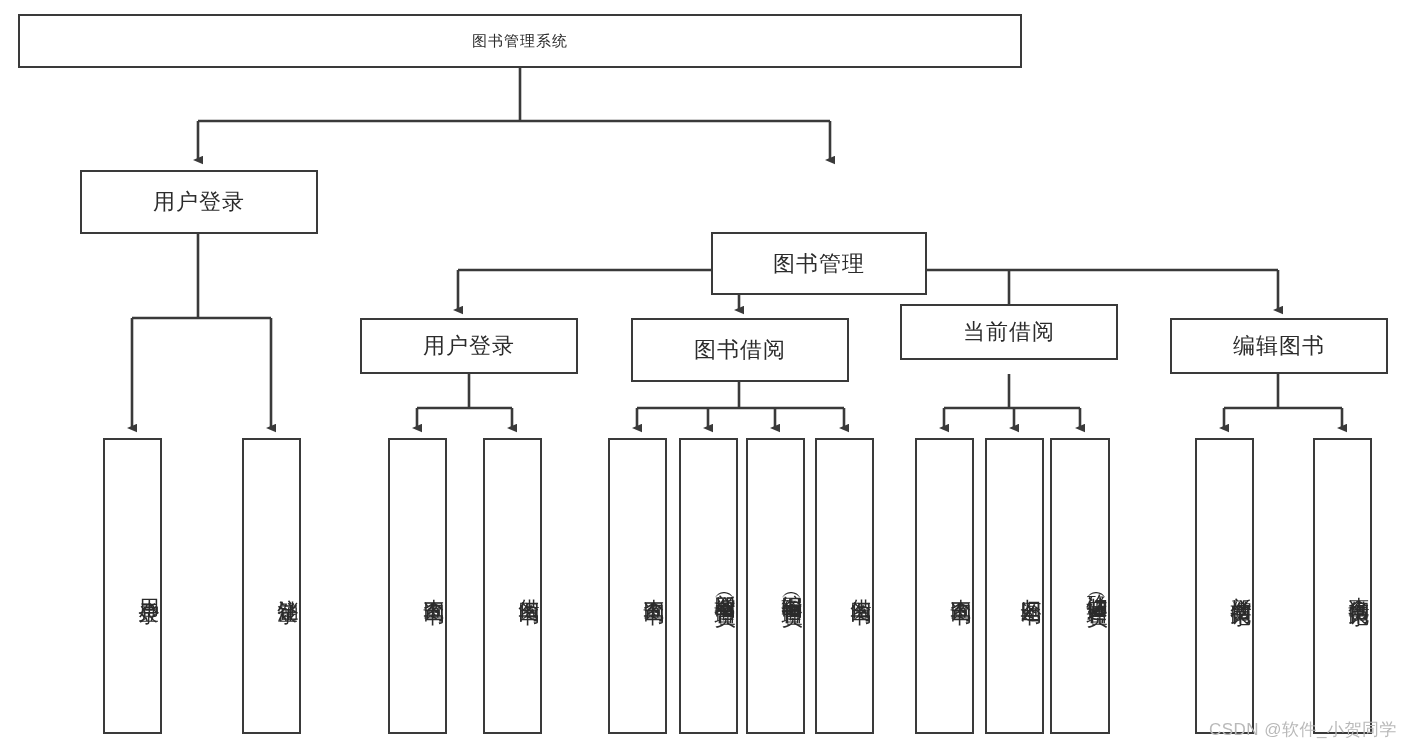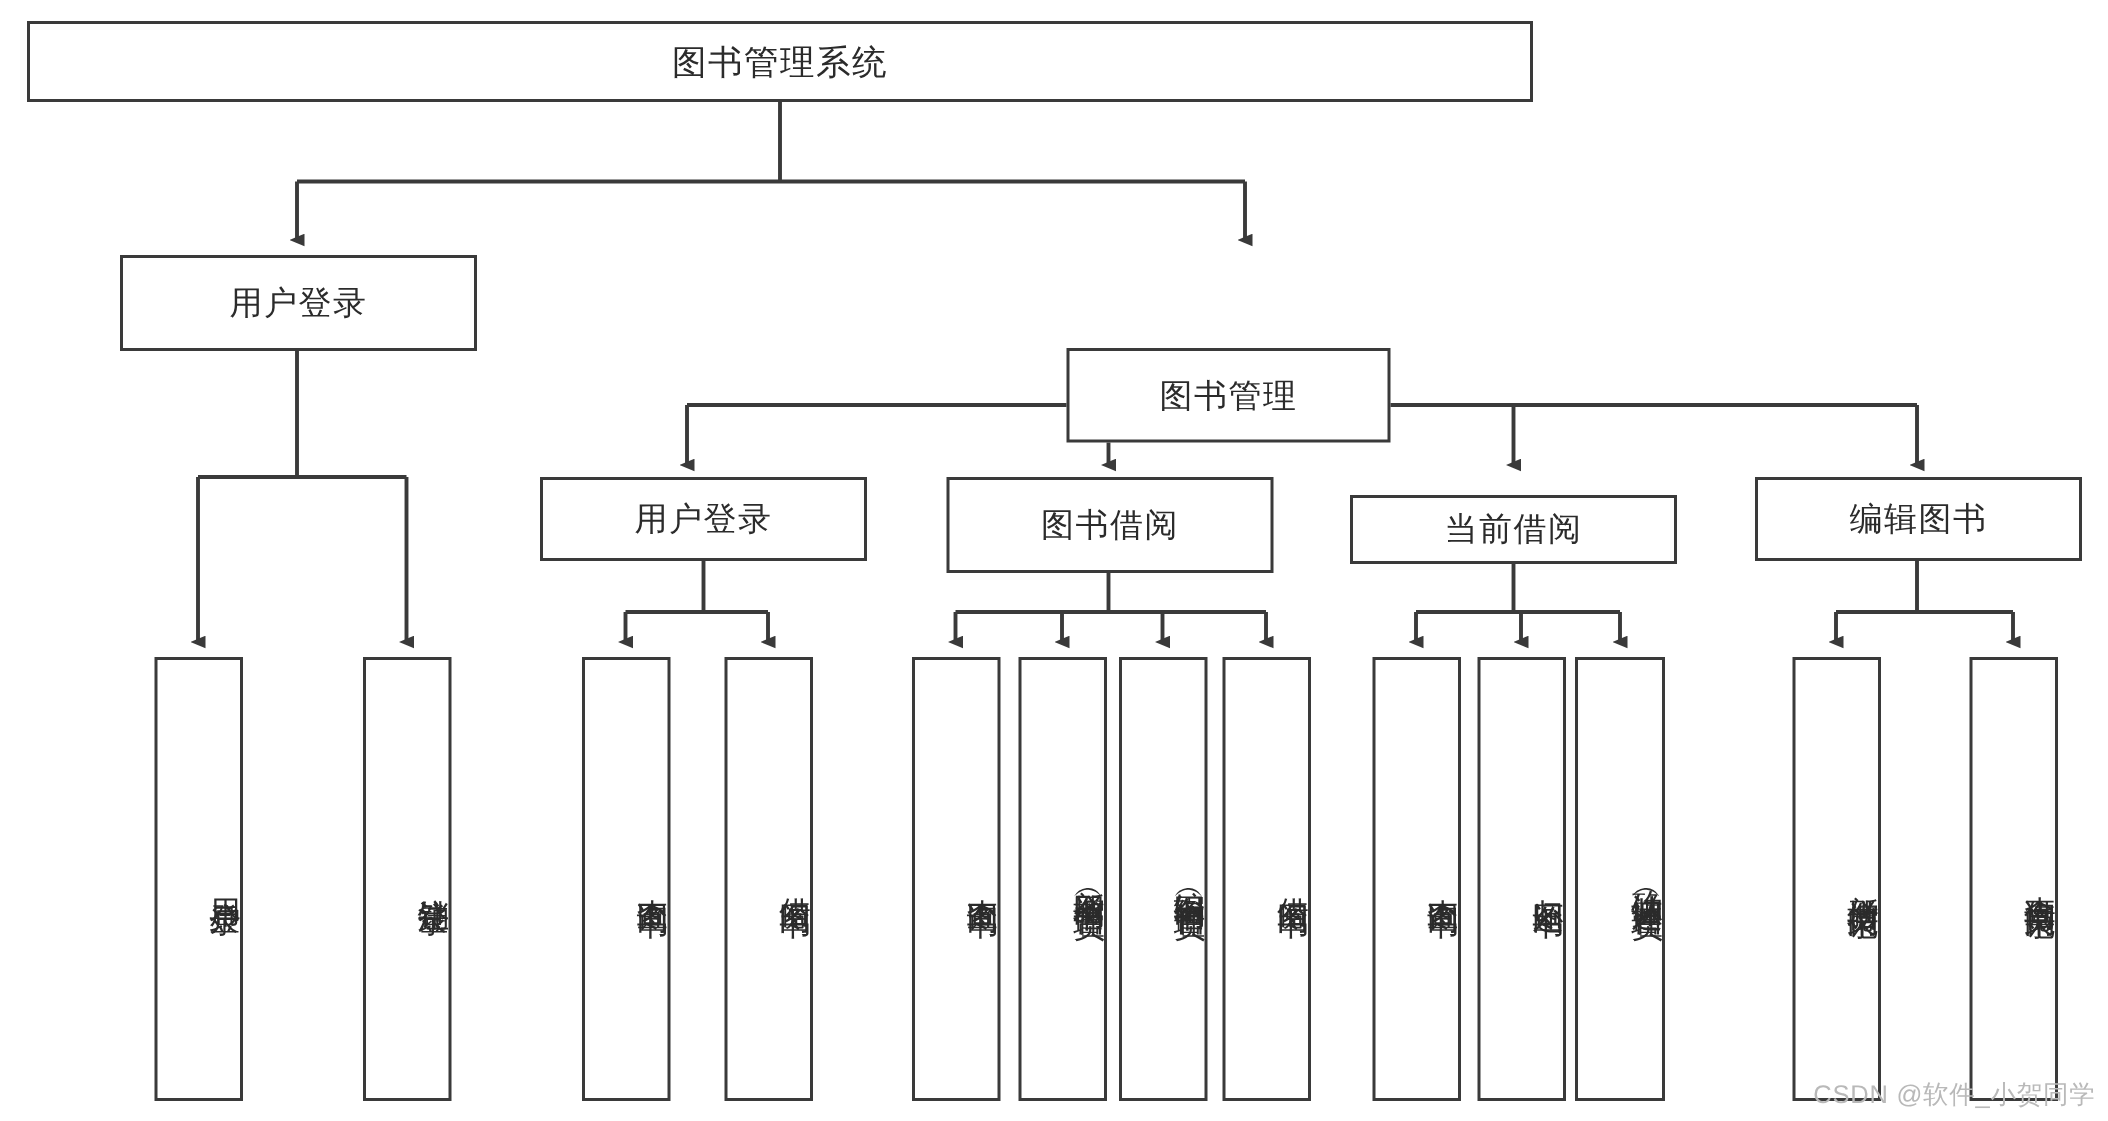--- a/index.html
+++ b/index.html
@@ -3,21 +3,21 @@
 <meta charset="utf-8">
 <title>图书管理系统 功能结构图</title>
 <style>
   html,body{margin:0;padding:0;background:#ffffff;}
   body{font-family:"Liberation Sans","DejaVu Sans",sans-serif;}
   #stage{position:relative;width:1405px;height:747px;background:#fff;overflow:hidden;}
   #wires{position:absolute;left:0;top:0;width:1405px;height:747px;pointer-events:none;}
   .node{position:absolute;box-sizing:border-box;background:#ffffff;border:2.5px solid #3a3a3a;
         display:flex;align-items:center;justify-content:center;color:#2b2b2b;}
   .node.h{font-size:22px;letter-spacing:1px;}
-  .node.root{font-size:23px;}
+  .node.root{font-size:15px;}
   .node.v{writing-mode:vertical-rl;text-orientation:upright;font-size:21px;
           line-height:1.08;letter-spacing:2px;padding-top:6px;padding-bottom:6px;
           align-items:flex-start;justify-content:center;}
   .node.v .vtext{writing-mode:vertical-rl;text-orientation:upright;white-space:normal;}
   .watermark{position:absolute;right:8px;bottom:6px;font-size:17px;color:#b9b9b9;
              letter-spacing:.5px;white-space:nowrap;}
 </style>
 </head>
 <body>
 
@@ -73,21 +73,21 @@
     </g>
   </svg>
 
   <div class="node h root" style="left:18px;top:14px;width:1004px;height:54px;">图书管理系统</div>
 
   <div class="node h" style="left:80px;top:170px;width:238px;height:64px;">用户登录</div>
   <div class="node h" style="left:711px;top:184px;width:216px;height:63px;margin-top:48px;">图书管理</div>
 
   <div class="node h" style="left:360px;top:318px;width:218px;height:56px;">用户登录</div>
   <div class="node h" style="left:631px;top:318px;width:218px;height:64px;">图书借阅</div>
-  <div class="node h" style="left:900px;top:330px;width:218px;height:46px;">当前借阅</div>
+  <div class="node h" style="left:900px;top:304px;width:218px;height:56px;">当前借阅</div>
   <div class="node h" style="left:1170px;top:318px;width:218px;height:56px;">编辑图书</div>
 
   <div class="node v" style="left:103px;top:438px;width:59px;height:296px;">
     <span class="vtext">用户登录</span>
   </div>
   <div class="node v" style="left:242px;top:438px;width:59px;height:296px;">
     <span class="vtext">注销登录</span>
   </div>
 
   <div class="node v" style="left:388px;top:438px;width:59px;height:296px;">

